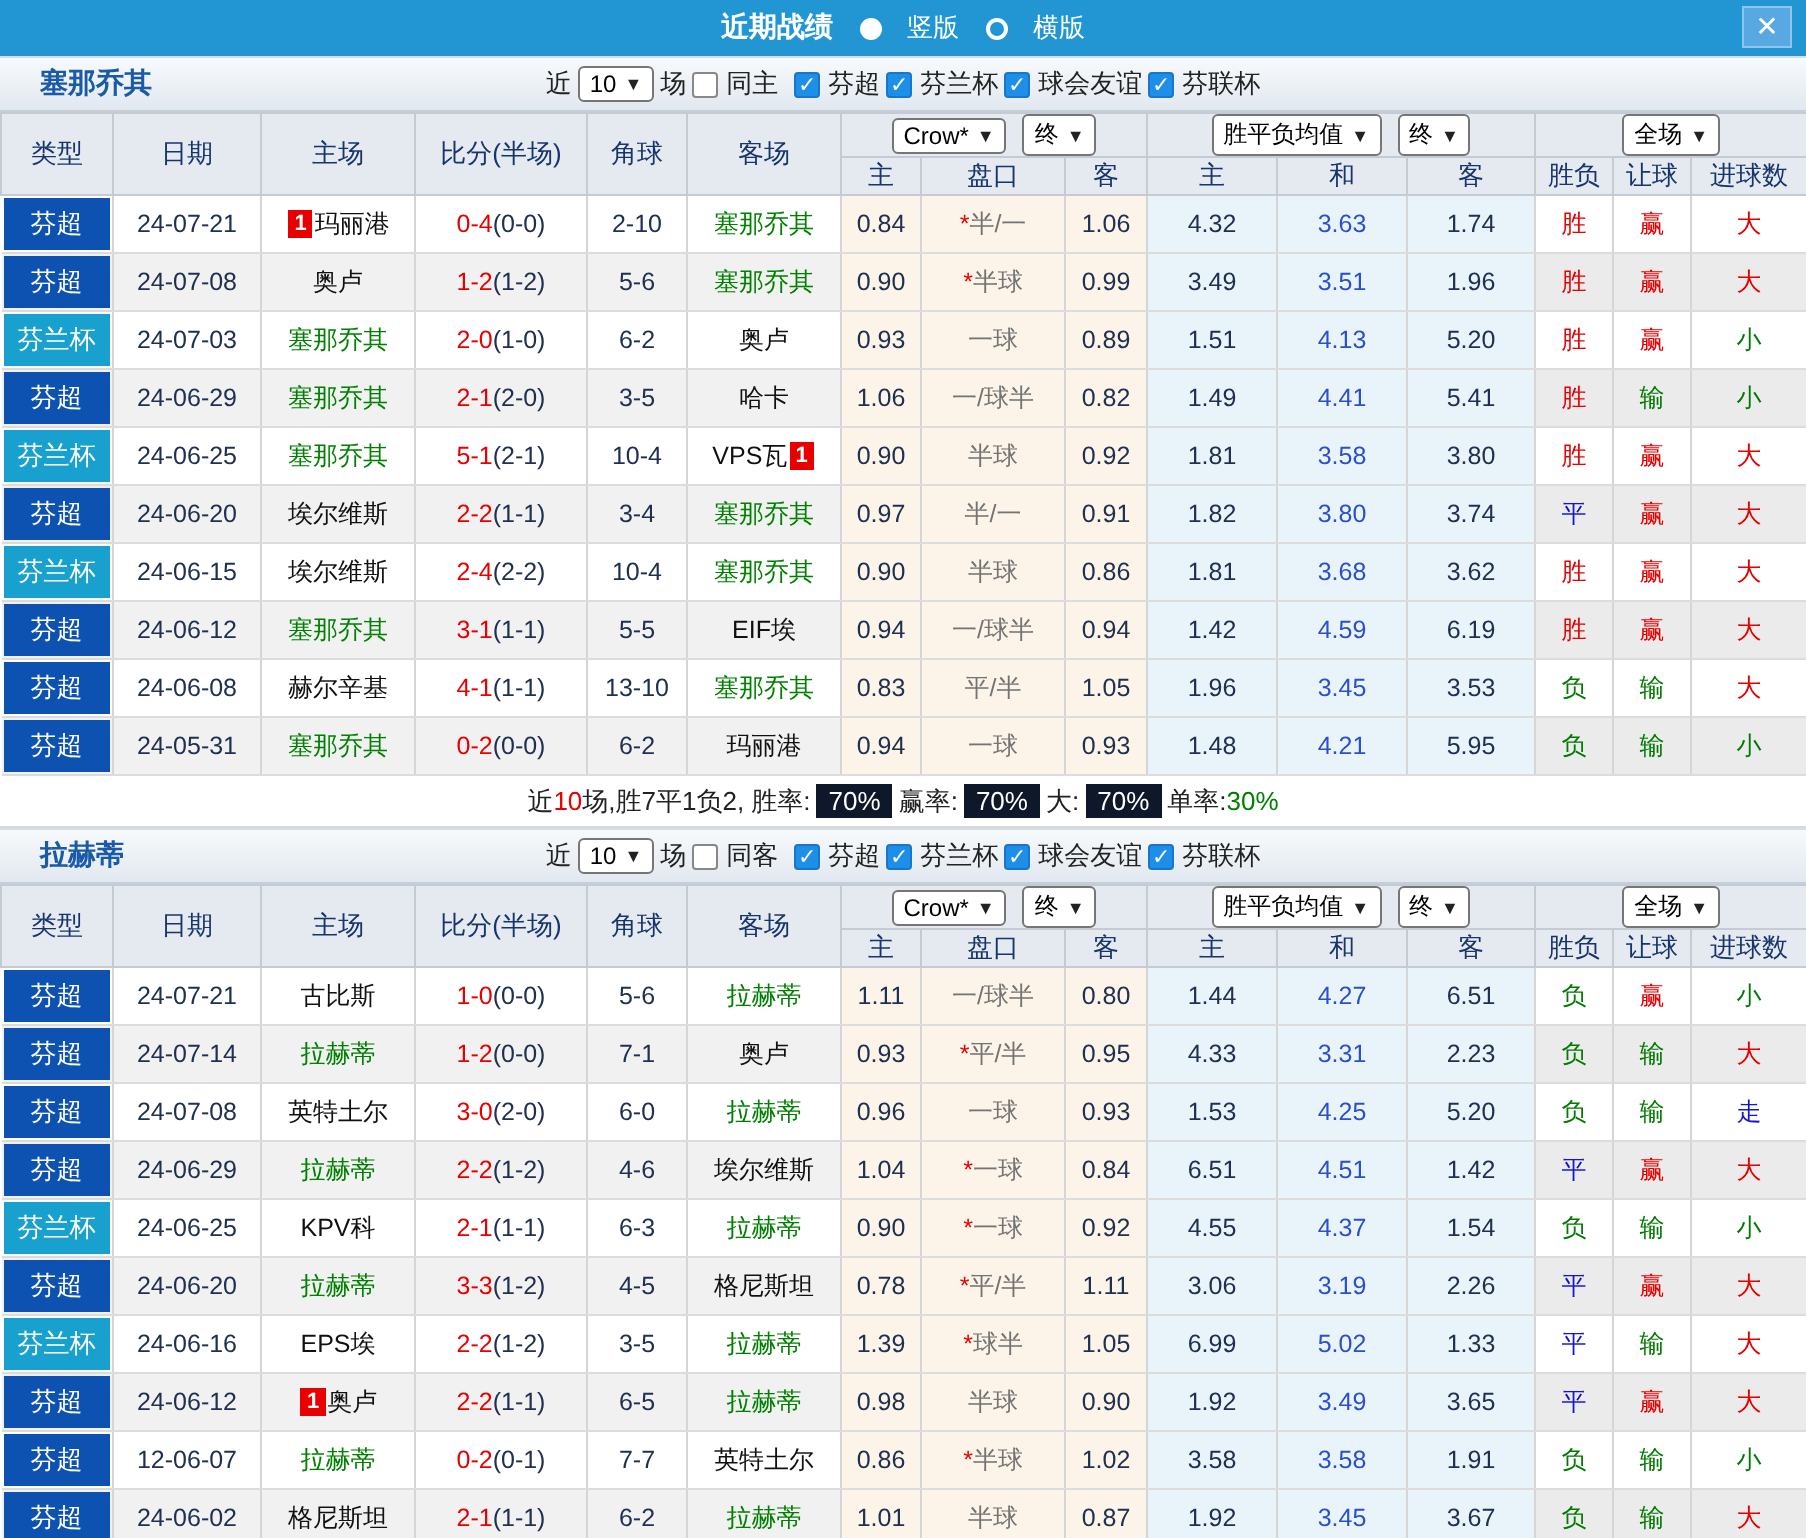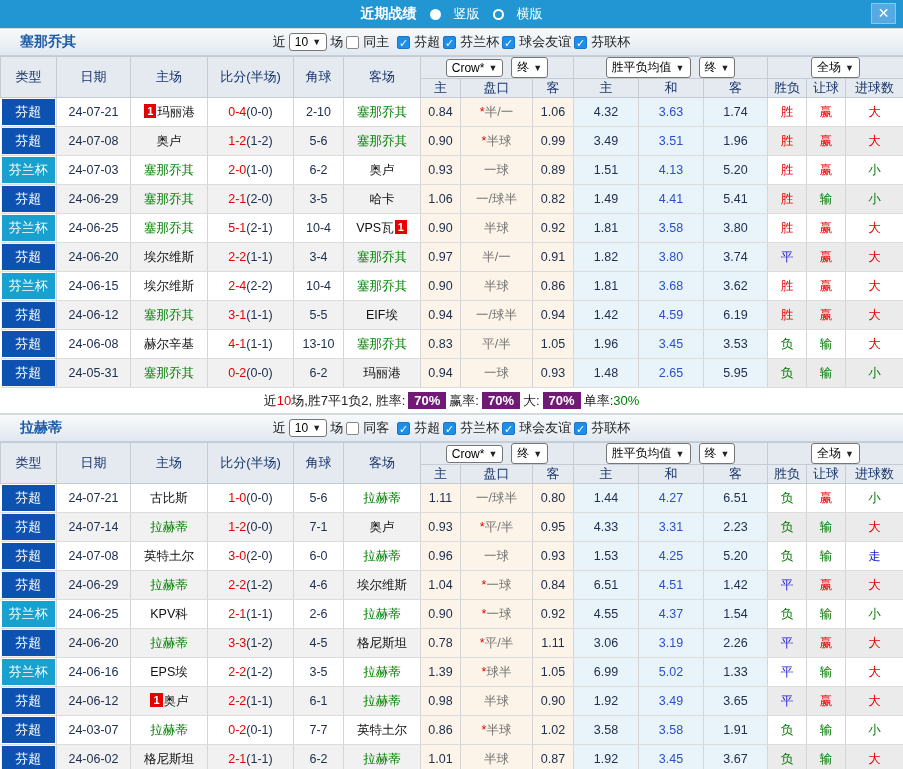--- a/index.html
+++ b/index.html
@@ -46,21 +46,21 @@
   .hcap { color:#737373; }
   .star { color:#E60000; }
   .avg-d { color:#2B50C8; }
 
   
   .summary { display:flex; align-items:center; justify-content:center; background:#fff; font-size:13px; gap:0; }
   .summary.s1 { height:26px; border-bottom:1px solid #D8D8D8; }
   .seg-dark { color:#222; }
   .seg-red { color:#E60000; }
   .seg-green { color:#008000; }
-  .seg-redbox { background:#701a75; color:#fff; padding:1px 6px; margin:0 3px; font-weight:bold; }
+  .seg-redbox { background:#0f172a; color:#fff; padding:1px 6px; margin:0 3px; font-weight:normal; }
 </style>
 </head>
 <body>
 
 <div class="titlebar">
   <span class="title">近期战绩</span>
   <span class="radio sel"></span>
   <span class="radio-label">竖版</span>
   <span class="radio"></span>
   <span class="radio-label">横版</span>
@@ -338,21 +338,21 @@
         </td>
         <td class="plain">24-05-31</td>
         <td class="plain"><span class="team-green">塞那乔其</span></td>
         <td class="plain"><span class="score-main">0-2</span><span class="score-half">(0-0)</span></td>
         <td class="plain">6-2</td>
         <td class="plain"><span class="team-norm">玛丽港</span></td>
         <td class="cream">0.94</td>
         <td class="cream"><span class="hcap">一球</span></td>
         <td class="cream">0.93</td>
         <td class="bluebg">1.48</td>
-        <td class="bluebg"><span class="avg-d">2.65</span></td>
+        <td class="bluebg"><span class="avg-d">4.21</span></td>
         <td class="bluebg">5.95</td>
         <td class="res" style="color: rgb(0, 122, 0);">负</td>
         <td class="res" style="color: rgb(0, 122, 0);">输</td>
         <td class="res" style="color: rgb(0, 122, 0);">小</td>
       </tr>
     </tbody>
 </table>
 <div class="summary s1">
     <span class="seg-dark">近</span>
     <span class="seg-red">10</span>
@@ -536,21 +536,21 @@
         <td class="res" style="color: rgb(230, 0, 0);">赢</td>
         <td class="res" style="color: rgb(230, 0, 0);">大</td>
       </tr>
       <tr>
         <td class="c-type plain">
           <div class="type-block" style="background: rgb(24, 160, 206);">芬兰杯</div>
         </td>
         <td class="plain">24-06-25</td>
         <td class="plain"><span class="team-norm">KPV科</span></td>
         <td class="plain"><span class="score-main">2-1</span><span class="score-half">(1-1)</span></td>
-        <td class="plain">2-6</td>
+        <td class="plain">6-3</td>
         <td class="plain"><span class="team-green">拉赫蒂</span></td>
         <td class="cream">0.90</td>
         <td class="cream"><span class="star">*</span><span class="hcap">一球</span></td>
         <td class="cream">0.92</td>
         <td class="bluebg">4.55</td>
         <td class="bluebg"><span class="avg-d">4.37</span></td>
         <td class="bluebg">1.54</td>
         <td class="res" style="color: rgb(0, 122, 0);">负</td>
         <td class="res" style="color: rgb(0, 122, 0);">输</td>
         <td class="res" style="color: rgb(0, 122, 0);">小</td>
@@ -593,37 +593,37 @@
         <td class="res" style="color: rgb(0, 122, 0);">输</td>
         <td class="res" style="color: rgb(230, 0, 0);">大</td>
       </tr>
       <tr class="alt">
         <td class="c-type plain">
           <div class="type-block" style="background: rgb(13, 82, 176);">芬超</div>
         </td>
         <td class="plain">24-06-12</td>
         <td class="plain"><span class="badge">1</span><span class="team-norm">奥卢</span></td>
         <td class="plain"><span class="score-main">2-2</span><span class="score-half">(1-1)</span></td>
-        <td class="plain">6-1</td>
+        <td class="plain">6-5</td>
         <td class="plain"><span class="team-green">拉赫蒂</span></td>
         <td class="cream">0.98</td>
         <td class="cream"><span class="hcap">半球</span></td>
         <td class="cream">0.90</td>
         <td class="bluebg">1.92</td>
         <td class="bluebg"><span class="avg-d">3.49</span></td>
         <td class="bluebg">3.65</td>
         <td class="res" style="color: rgb(21, 21, 208);">平</td>
         <td class="res" style="color: rgb(230, 0, 0);">赢</td>
         <td class="res" style="color: rgb(230, 0, 0);">大</td>
       </tr>
       <tr>
         <td class="c-type plain">
           <div class="type-block" style="background: rgb(13, 82, 176);">芬超</div>
         </td>
-        <td class="plain">24-03-07</td>
+        <td class="plain">12-06-07</td>
         <td class="plain"><span class="team-green">拉赫蒂</span></td>
         <td class="plain"><span class="score-main">0-2</span><span class="score-half">(0-1)</span></td>
         <td class="plain">7-7</td>
         <td class="plain"><span class="team-norm">英特土尔</span></td>
         <td class="cream">0.86</td>
         <td class="cream"><span class="star">*</span><span class="hcap">半球</span></td>
         <td class="cream">1.02</td>
         <td class="bluebg">3.58</td>
         <td class="bluebg"><span class="avg-d">3.58</span></td>
         <td class="bluebg">1.91</td>

